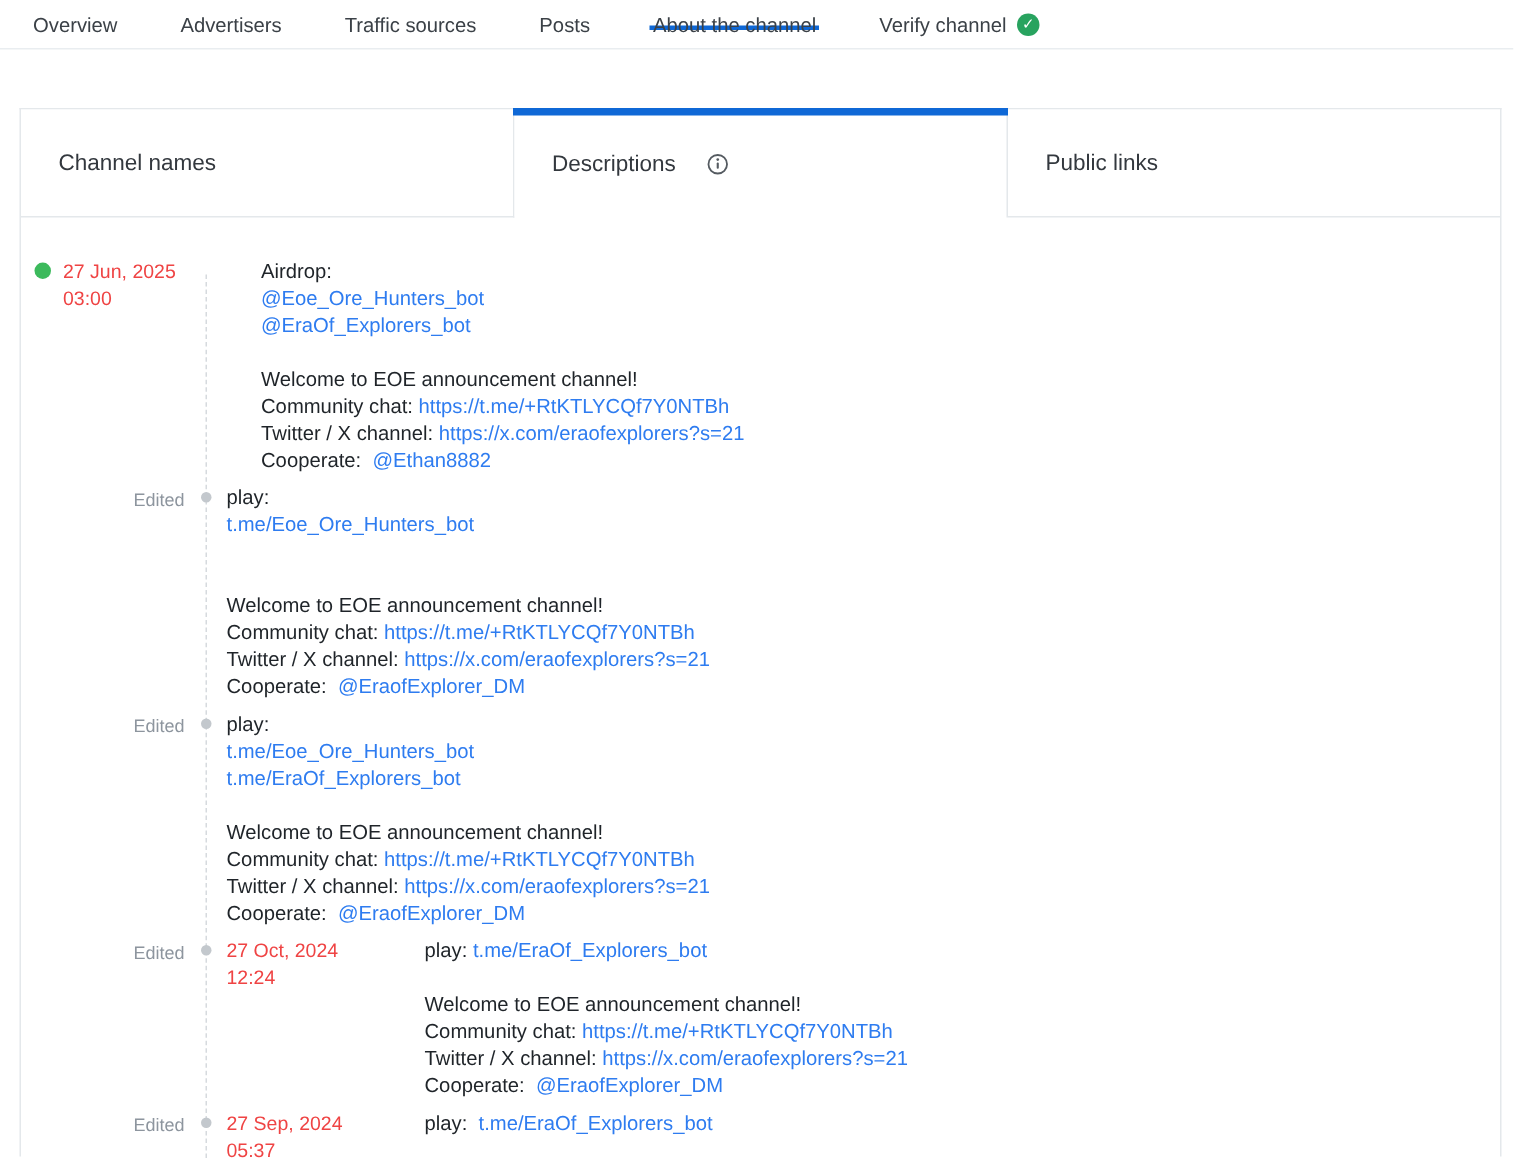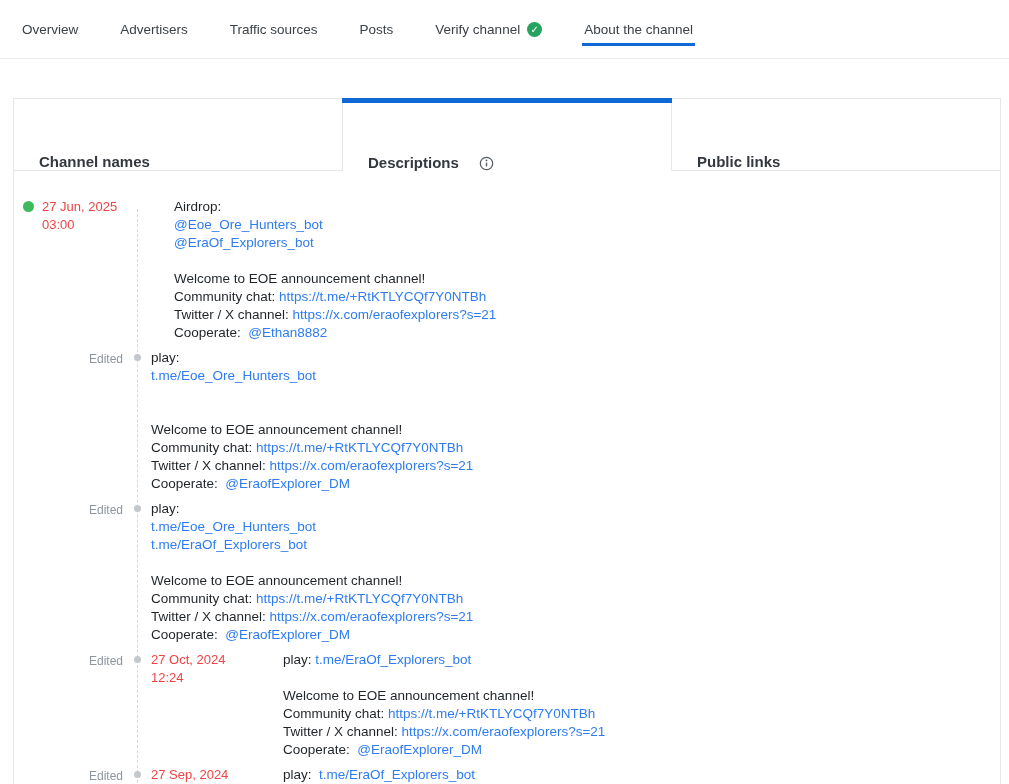--- a/index.html
+++ b/index.html
@@ -4,21 +4,21 @@
 <style>
   * { box-sizing: border-box; }
   html,body { margin:0; padding:0; }
   body {
     width:1009px; height:784px; overflow:hidden;
     background:#ffffff; color:#1f2429;
     font-family:"Liberation Sans","DejaVu Sans",sans-serif;
   }
   
   .main-nav {
-    height:59px; display:flex; align-items:stretch; gap:38px;
+    height:33px; display:flex; align-items:stretch; gap:38px;
     padding:12px 20px; border-bottom:1px solid #e9edf0;
   }
   .nav-item {
     display:flex; align-items:center; font-size:13.5px; color:#3b4147;
     border-bottom:3px solid transparent; padding:3px 2px 0 2px;
     cursor:pointer; text-decoration:none; white-space:nowrap;
   }
   .nav-item.active { border-bottom-color:#0f68d6; }
   .badge-icon {
     width:15px; height:15px; border-radius:50%; background:#28a35f;
@@ -26,22 +26,22 @@
     display:inline-block; margin-left:7px; font-weight:bold;
   }
   
   .card {
     margin:39px 0 0 13px; width:988px; height:699px;
     border:1px solid #e4e8eb; border-bottom:none; position:relative;
     background:#fff;
   }
   .tab-row { display:flex; height:72px; }
   .tab {
-    flex:1; display:flex; align-items:flex-end; gap:8px; padding-left:25px;
-    font-size:15px; font-weight:700; color:#33383e;
+    flex:1; display:flex; align-items:center; gap:8px; padding-left:25px;
+    font-size:15px; font-weight:400; color:#33383e;
     border-bottom:1px solid #e4e8eb; border-right:1px solid #e4e8eb;
     position:relative; cursor:pointer; background:#fff;
   }
   .tab:last-child { border-right:none; }
   .tab.active { border-bottom:none;gap:20px; }
   .tab.active::before {
     content:""; position:absolute; top:-1px; left:-1px; right:-1px;
     height:5px; background:#0f68d6;
   }
   .info-icon { display:inline-flex; margin-top:1px; }
@@ -66,25 +66,25 @@
   .lnk { color:#2e7cf0; text-decoration:none; cursor:pointer;text-align:right; }
 </style>
 </head>
 <body>
 
 <nav class="main-nav">
   <a class="nav-item">Overview</a>
   <a class="nav-item">Advertisers</a>
   <a class="nav-item">Traffic sources</a>
   <a class="nav-item">Posts</a>
+  <a class="nav-item active">About the channel</a>
   <a class="nav-item">
     <span>Verify channel</span>
     <span class="badge-icon">✓</span>
   </a>
-  <a class="nav-item active">About the channel</a>
 </nav>
 
 <div class="card">
   <div class="tab-row">
     <div class="tab">
       <span>Channel names</span>
     </div>
     <div class="tab active">
       <span>Descriptions</span>
       <span class="info-icon">

